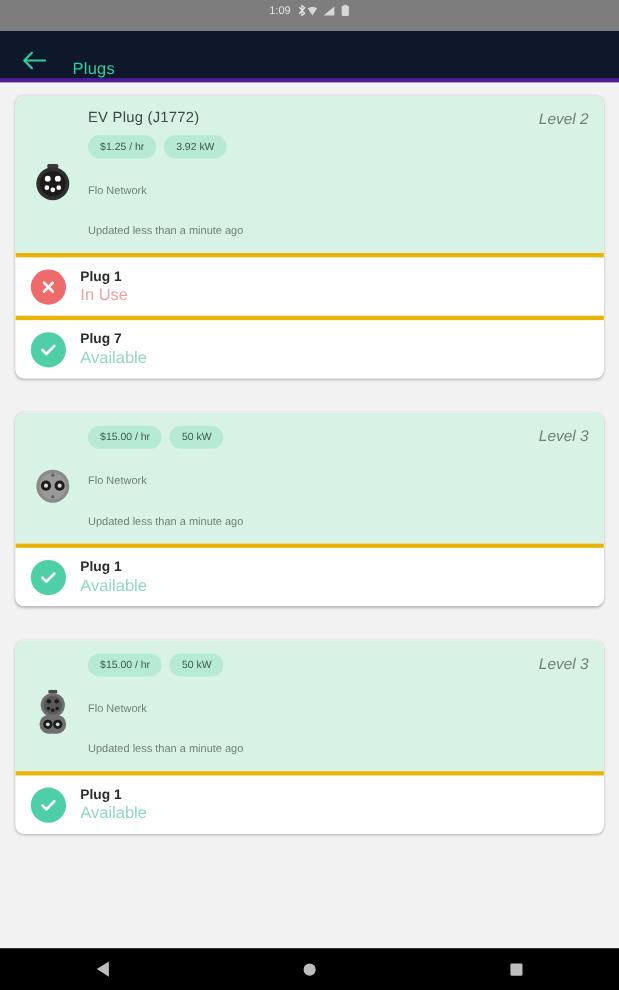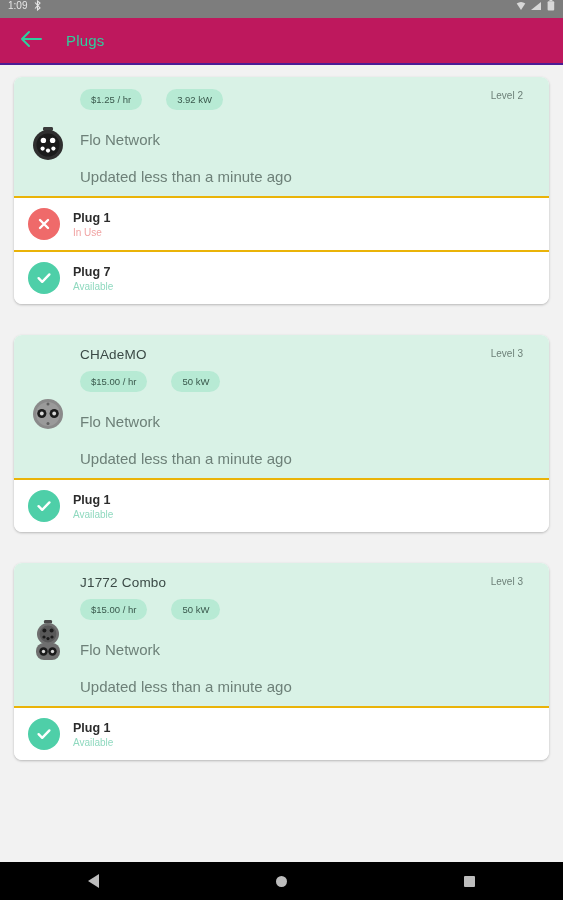--- a/index.html
+++ b/index.html
@@ -12,25 +12,25 @@
 
   body {
     font-family: "Liberation Sans", sans-serif;
     background: #f2f2f2;
     display: flex;
     flex-direction: column;
   }
 
   
   .status-bar {
-    height: 18px;
+    height: 28px;
     background: #7d7d7d;
     display: flex;
     align-items: center;
-    justify-content: space-between;
+    justify-content: center;
     padding: 0 8px;
     flex: 0 0 auto;
   }
   .status-left { display: flex; align-items: center; gap: 6px; }
   .status-right { display: flex; align-items: center; gap: 5px; }
   .status-clock {
     color: #e6e6e6;
     font-size: 10px;
     line-height: 10px;
     position: relative;
@@ -38,26 +38,26 @@
   }
   .sb-icon {
     display: block;
     position: relative;
     top: -3px;
   }
 
   
   .app-bar {
     height: 47px;
-    background: #be185d;
-    display: flex;
-    align-items: center;
+    background: #0f172a;
+    display: flex;
+    align-items: flex-end;
     padding: 0 0 0 16px;
     flex: 0 0 auto;
-    border-bottom: 2px solid #4c1d95;
+    border-bottom: 4px solid #4c1d95;
   }
   .back-btn {
     width: 30px; height: 30px;
     display: flex; align-items: center; justify-content: center;
     cursor: pointer;
     background: none; border: none;
   }
   .app-title {
     color: #2ecf9e;
     font-size: 15px;
@@ -101,48 +101,49 @@
 
   .plug-type {
     font-size: 13.5px;
     color: #3b4a46;
     margin-bottom: 9px;
     letter-spacing: .2px;
   }
   .level-badge {
     position: absolute;
     top: 13px;
-    right: 26px;
-    font-size: 10px;
+    right: 14px;
+    font-size: 14px;
     color: #6d8078;
-  }
-  .chips { display: flex; gap: 24px; margin-bottom: 12px; text-align: right; }
+    font-style: italic;
+  }
+  .chips { display: flex; gap: 7px; margin-bottom: 12px; text-align: right; }
   .chip {
     background: #b7ead4;
     color: #39584c;
     font-size: 9.5px;
     border-radius: 11px;
     padding: 5px 11px;
     white-space: nowrap;
   }
   .meta {
-    font-size: 15px;
+    font-size: 10px;
     color: #6d8078;
     line-height: 14px;
     margin-top: 23px;
   }
 
   
   .plug-row {
     background: #ffffff;
     display: flex;
     align-items: center;
     gap: 13px;
     padding: 10px 14px;
-    border-top: 2px solid #eab308;
+    border-top: 4px solid #eab308;
     cursor: pointer;
   }
   .plug-row:first-of-type { border-top: none; }
 
   .status-circle {
     width: 32px; height: 32px;
     border-radius: 50%;
     flex: 0 0 32px;
     display: flex;
     align-items: center;
@@ -150,21 +151,21 @@
   }
   .status-circle.available { background: #4ecfa8; }
   .status-circle.inuse     { background: #ef6a6a; }
 
   .plug-info { display: flex; flex-direction: column; gap: 2px; }
   .plug-name {
     font-size: 12.5px;
     font-weight: bold;
     color: #2c2c2c;
   }
-  .plug-status { font-size: 10px; }
+  .plug-status { font-size: 15px; }
   .plug-status.available { color: #8fd9bf; }
   .plug-status.inuse     { color: #f0a3a3; }
 
   
   .nav-bar {
     height: 38px;
     background: #000000;
     display: flex;
     align-items: center;
     justify-content: space-around;
@@ -245,20 +246,21 @@
           <circle cx="18" cy="19" r="15" fill="#2f2f2f"></circle>
           <circle cx="18" cy="19" r="11.5" fill="#1b1b1b"></circle>
           <circle cx="13.4" cy="14.4" r="2.7" fill="#ffffff"></circle>
           <circle cx="22.6" cy="14.4" r="2.7" fill="#ffffff"></circle>
           <circle cx="12.6" cy="22.6" r="2.1" fill="#ffffff"></circle>
           <circle cx="18" cy="24.6" r="2.1" fill="#ffffff"></circle>
           <circle cx="23.4" cy="22.6" r="2.1" fill="#ffffff"></circle>
         </svg>
       </div>
       <div class="head-body">
+        <div class="plug-type">EV Plug (J1772)</div>
         <div class="chips">
           <span class="chip">$1.25 / hr</span>
           <span class="chip">3.92 kW</span>
         </div>
         <div class="meta">Flo Network</div>
         <div class="meta">Updated less than a minute ago</div>
       </div>
       <div class="level-badge">Level 2</div>
     </div>
 
@@ -295,21 +297,20 @@
           <circle cx="18" cy="18" r="12" fill="#9a9a9a"></circle>
           <circle cx="11.8" cy="17.5" r="4.6" fill="#1b1b1b"></circle>
           <circle cx="24.2" cy="17.5" r="4.6" fill="#1b1b1b"></circle>
           <circle cx="11.8" cy="17.5" r="1.9" fill="#d8d8d8"></circle>
           <circle cx="24.2" cy="17.5" r="1.9" fill="#d8d8d8"></circle>
           <circle cx="18" cy="8" r="1.5" fill="#5e5e5e"></circle>
           <circle cx="18" cy="27.5" r="1.5" fill="#5e5e5e"></circle>
         </svg>
       </div>
       <div class="head-body">
-        <div class="plug-type">CHAdeMO</div>
         <div class="chips">
           <span class="chip">$15.00 / hr</span>
           <span class="chip">50 kW</span>
         </div>
         <div class="meta">Flo Network</div>
         <div class="meta">Updated less than a minute ago</div>
       </div>
       <div class="level-badge">Level 3</div>
     </div>
 
@@ -339,21 +340,20 @@
           <circle cx="15" cy="18.6" r="1.6" fill="#1b1b1b"></circle>
           <circle cx="19" cy="17" r="1.6" fill="#1b1b1b"></circle>
           <rect x="3" y="23" width="24" height="17" rx="8" fill="#6f6f6f"></rect>
           <circle cx="10.5" cy="31.5" r="4.2" fill="#1b1b1b"></circle>
           <circle cx="19.5" cy="31.5" r="4.2" fill="#1b1b1b"></circle>
           <circle cx="10.5" cy="31.5" r="1.7" fill="#d8d8d8"></circle>
           <circle cx="19.5" cy="31.5" r="1.7" fill="#d8d8d8"></circle>
         </svg>
       </div>
       <div class="head-body">
-        <div class="plug-type">J1772 Combo</div>
         <div class="chips">
           <span class="chip">$15.00 / hr</span>
           <span class="chip">50 kW</span>
         </div>
         <div class="meta">Flo Network</div>
         <div class="meta">Updated less than a minute ago</div>
       </div>
       <div class="level-badge">Level 3</div>
     </div>
 

